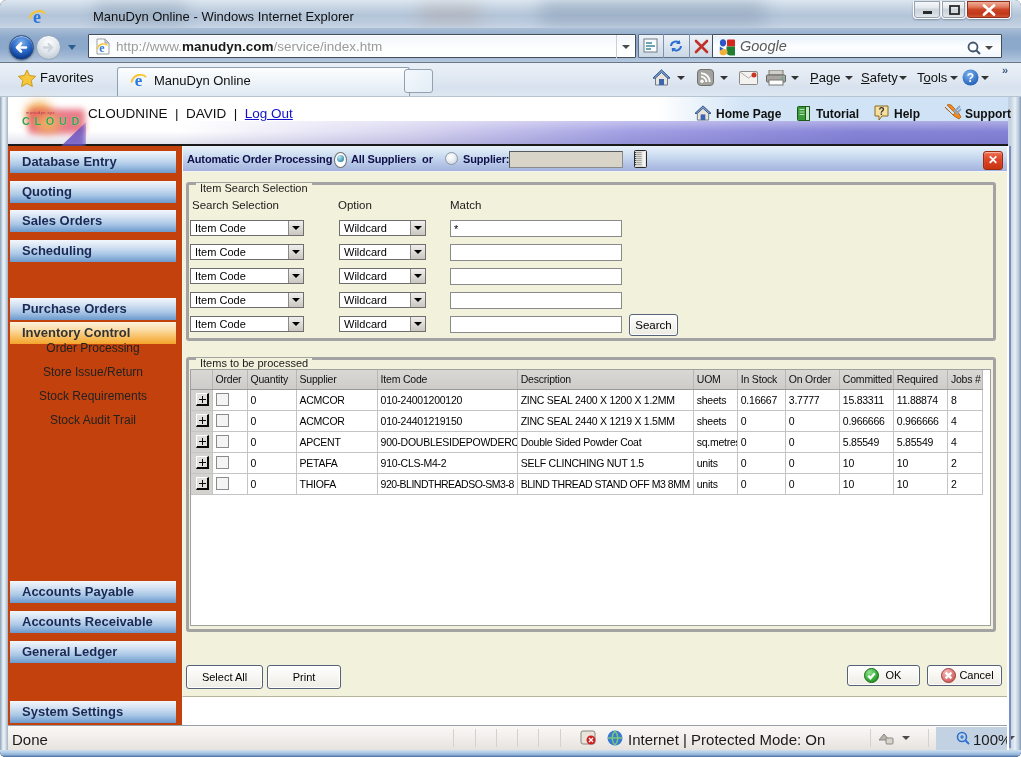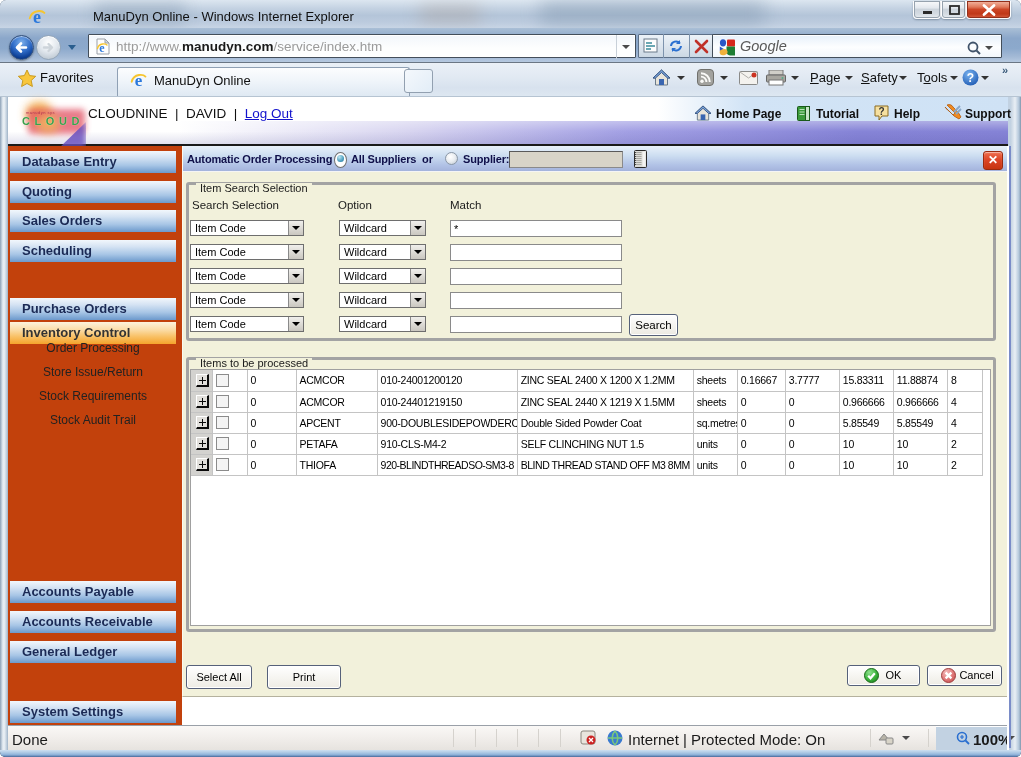--- a/index.html
+++ b/index.html
@@ -445,20 +445,34 @@
             <col style="width:140px">
             <col style="width:176px">
             <col style="width:44px">
             <col style="width:48px">
             <col style="width:54px">
             <col style="width:54px">
             <col style="width:54px">
             <col style="width:35px">
           </colgroup>
         <tbody>
+            <tr>
+              <th></th>
+              <th>Order</th>
+              <th>Quantity</th>
+              <th>Supplier</th>
+              <th>Item Code</th>
+              <th>Description</th>
+              <th>UOM</th>
+              <th>In Stock</th>
+              <th>On Order</th>
+              <th>Committed</th>
+              <th>Required</th>
+              <th>Jobs #</th>
+            </tr>
         <tr>
               <td class="exp"><span class="plusbtn"></span></td>
               <td><span class="cb"></span></td>
               <td>0</td>
               <td>ACMCOR</td>
               <td>010-24001200120</td>
               <td>ZINC SEAL 2400 X 1200 X 1.2MM</td>
               <td>sheets</td>
               <td>0.16667</td>
               <td>3.7777</td>
@@ -519,21 +533,21 @@
               <td>0</td>
               <td>0</td>
               <td>10</td>
               <td>10</td>
               <td>2</td>
             </tr>
       </tbody>
         </table>
     </div>
 
-    <div class="formbtn" style="left:3px; top:519px; width:66px; line-height:22px;">Select All</div>
+    <div class="formbtn" style="left:3px; top:519px; width:77px; line-height:22px;">Select All</div>
     <div class="formbtn" style="left:84px; top:519px; width:74px; line-height:22px;">Print</div>
     <div class="formbtn" style="left:664px; top:519px; width:73px; height:21px; line-height:19px;"><svg style="position:absolute;left:16px;top:2px" width="15" height="15">
           <defs>
             <radialGradient id="okg" cx="0.35" cy="0.28" r="0.9">
               <stop offset="0" stop-color="#8ee08e"></stop>
               <stop offset="0.55" stop-color="#3cb43c"></stop>
               <stop offset="1" stop-color="#1d7a1d"></stop>
             </radialGradient>
           </defs>
           <circle cx="7.5" cy="7.5" r="7" fill="url(#okg)" stroke="#1a6a1a"></circle>
@@ -576,19 +590,19 @@
         <path d="M2 10 l5-6 5 6 z" fill="#b8b4a8" stroke="#888"></path>
         <rect x="9" y="8" width="7" height="6" rx="1" fill="#d8d4c8" stroke="#888"></rect>
       </svg>
     <div class="downtri" style="left:894px; top:10px; position:absolute;"></div>
     <div class="ssep" style="left:920px;"></div>
     <svg class="abs" style="left:947px; top:4px" width="16" height="16">
         <circle cx="7" cy="7" r="4.5" fill="none" stroke="#2a6fd0" stroke-width="1.6"></circle>
         <path d="M10.5 10.5 L14 14" stroke="#2a6fd0" stroke-width="1.8"></path>
         <path d="M5 7 h4 M7 5 v4" stroke="#2a6fd0" stroke-width="1.2"></path>
       </svg>
-    <div class="abs" style="left:965px; top:5px;font-weight:bold;">100%</div>
+    <div class="abs" style="left:965px; top:5px;">100%</div>
     <div class="downtri" style="left:999px; top:10px; position:absolute;"></div>
   </div>
   <div class="abs" style="left:1007px; top:146px; width:2px; height:604px; background:#ffffff;"></div>
   <div class="abs" style="left:1009px; top:146px; width:2px; height:602px; background:#7a8cc8;"></div>
   <div id="botborder"></div>
 </div>
 
 </body></html>

